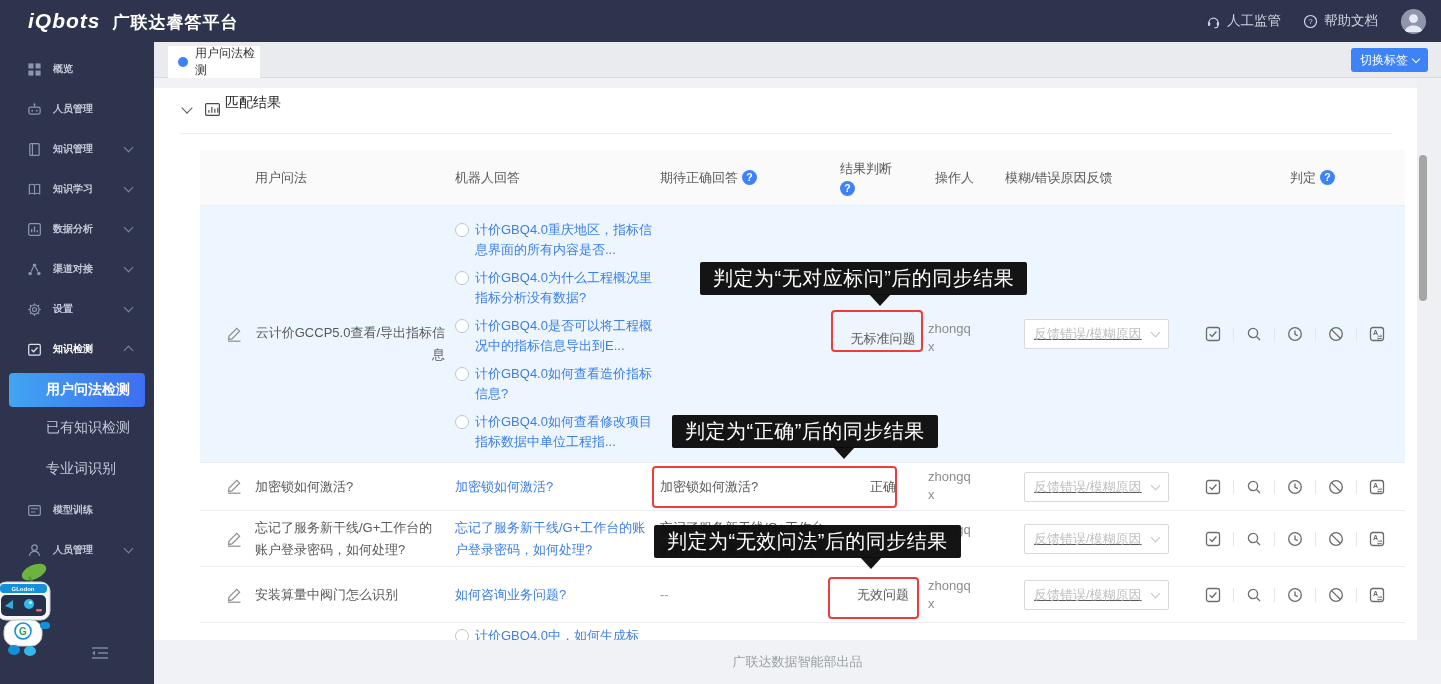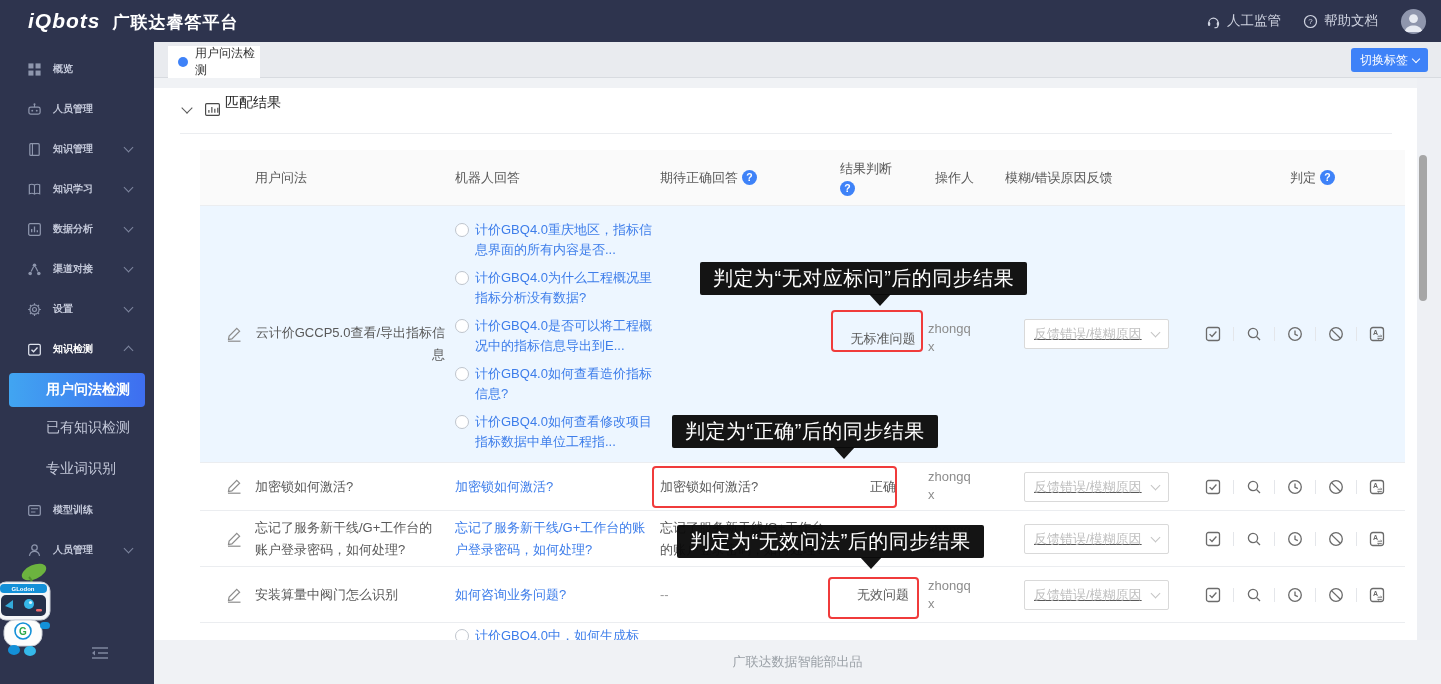--- a/index.html
+++ b/index.html
@@ -567,17 +567,17 @@
   </div>
 
   <div class="tooltip" style="left:700px; top:262px;">判定为“无对应标问”后的同步结果</div>
   <div class="tip-arrow" style="left:869px; top:294px;"></div>
   <div class="redbox" style="left:831px; top:310px; width:92px; height:42px;"></div>
 
   <div class="tooltip" style="left:672px; top:415px;">判定为“正确”后的同步结果</div>
   <div class="tip-arrow" style="left:833px; top:447px;"></div>
   <div class="redbox" style="left:652px; top:466px; width:245px; height:42px;"></div>
 
-  <div class="tooltip" style="left:677px; top:525px;">判定为“无效问法”后的同步结果</div>
+  <div class="tooltip" style="left:654px; top:525px;">判定为“无效问法”后的同步结果</div>
   <div class="tip-arrow" style="left:860px; top:557px;"></div>
   <div class="redbox" style="left:828px; top:577px; width:91px; height:42px;"></div>
 
 </div>
 
 </body></html>

